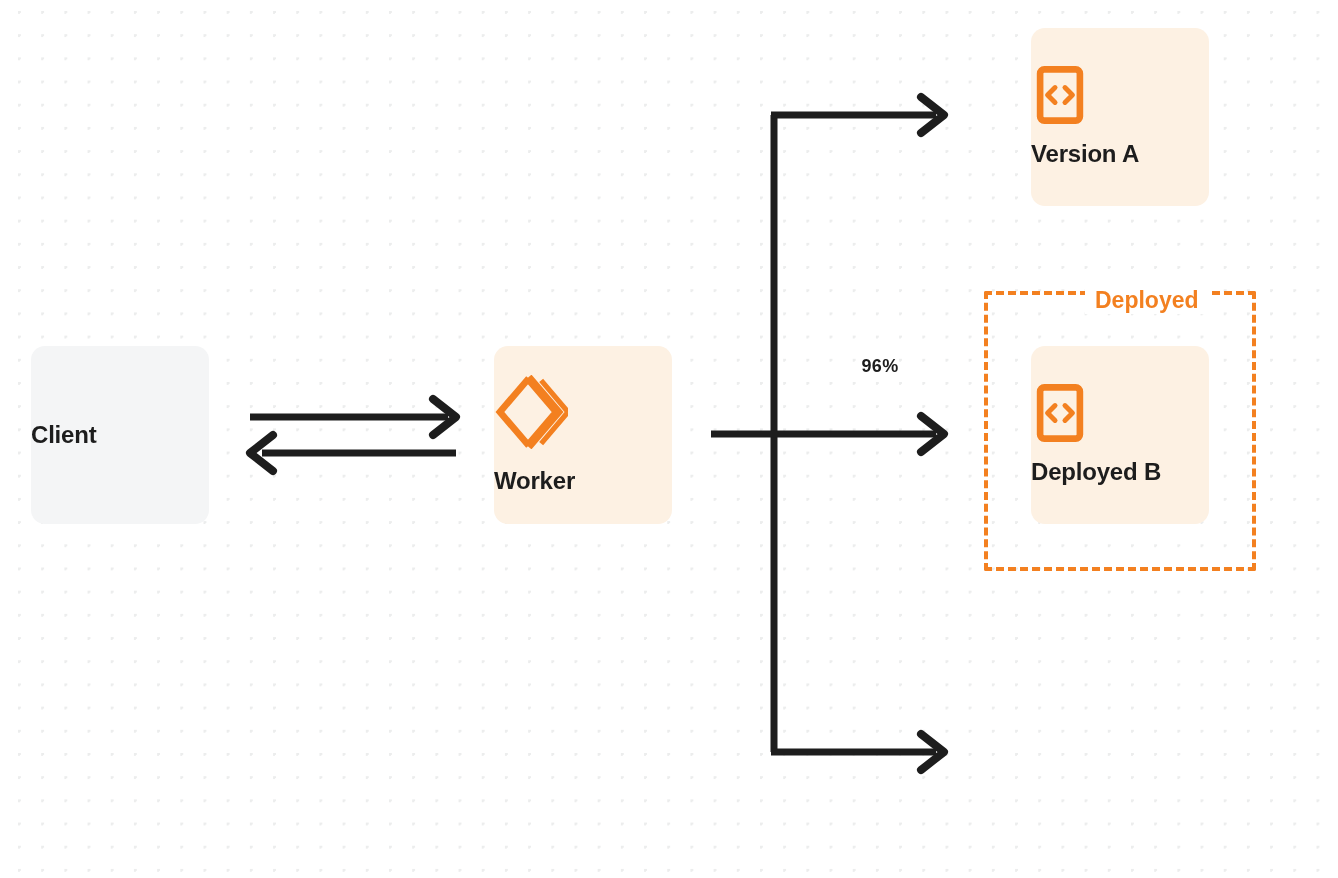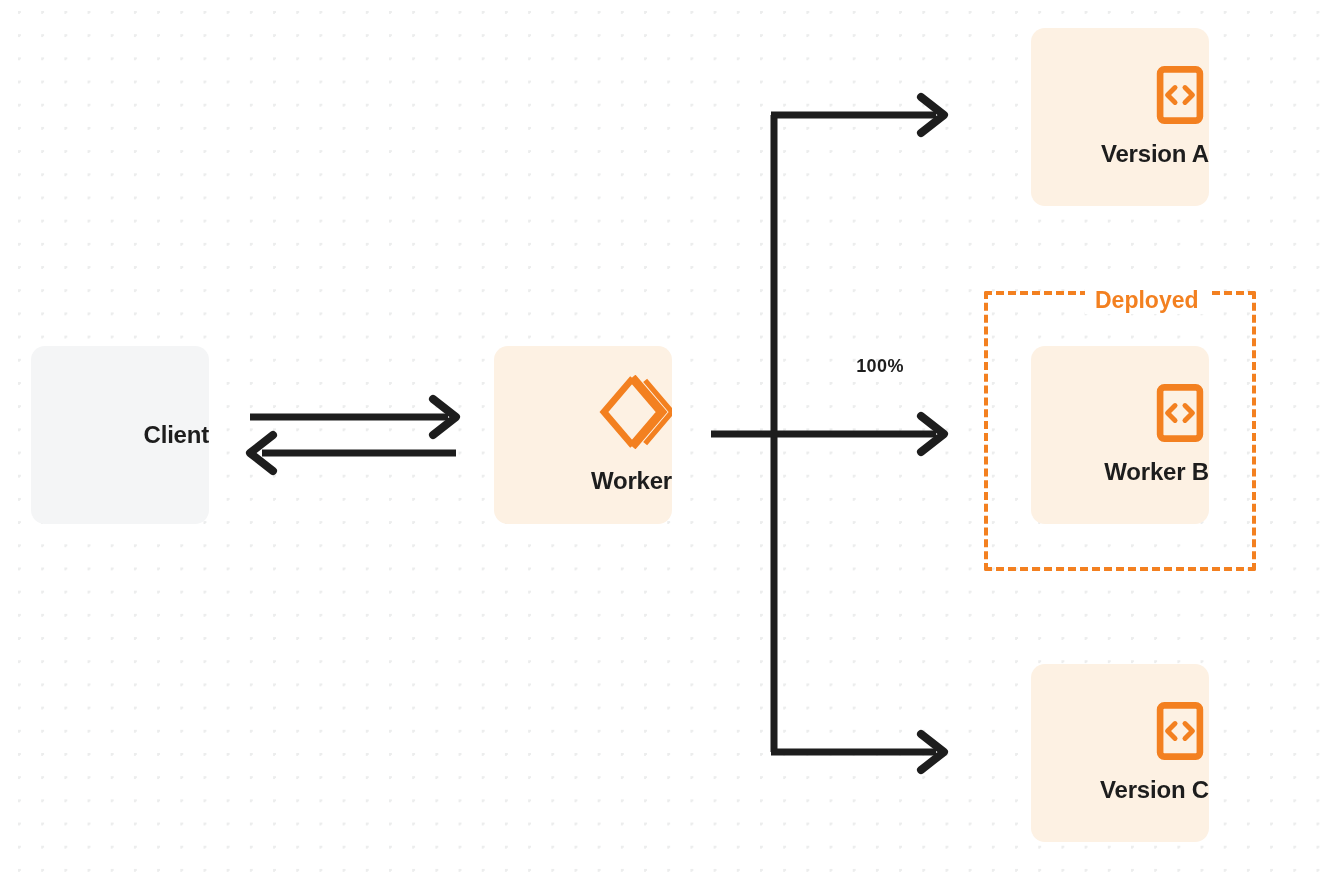--- a/index.html
+++ b/index.html
@@ -18,21 +18,21 @@
     background-position: 18px 11px;
     overflow: hidden;
     font-family: "Liberation Sans", sans-serif;
   }
 
   
   .node {
     position: absolute;
     display: flex;
     flex-direction: column;
-    align-items: flex-end;
+    align-items: flex-start;
     justify-content: center;
     border-radius: 14px;
     box-sizing: border-box;
   }
   .node-label {
     font-weight: bold;
     color: #1d1d1d;
     letter-spacing: -0.2px;
     white-space: nowrap;
   }
@@ -150,21 +150,21 @@
       <path d="M921 97 L 944 115 L 921 133" stroke="#1d1d1d" stroke-width="8" stroke-linecap="round" stroke-linejoin="round" fill="none"></path>
     </g>
 
     <g>
       <path d="M771 752 H 936" stroke="#1d1d1d" stroke-width="7" stroke-linecap="butt"></path>
       <path d="M921 734 L 944 752 L 921 770" stroke="#1d1d1d" stroke-width="8" stroke-linecap="round" stroke-linejoin="round" fill="none"></path>
     </g>
   </svg>
 
   <div class="traffic-label">
-    <span>100%</span>
+    <span>96%</span>
   </div>
 
   <div class="node client">
     <div class="node-label">Client</div>
   </div>
 
   <div class="node worker">
     <span>
       <svg class="worker-logo" viewBox="0 0 100 100" xmlns="http://www.w3.org/2000/svg" fill="none">
 
@@ -193,27 +193,17 @@
   </div>
 
   <div class="node version ver-b">
     <span>
       <svg class="version-icon" viewBox="0 0 56 70" xmlns="http://www.w3.org/2000/svg" fill="none">
         <rect x="4" y="4" width="48" height="62" rx="5" ry="5" stroke="#f38020" stroke-width="8" fill="none"></rect>
         <path d="M22 26 L 13 35 L 22 44" stroke="#f38020" stroke-width="6" stroke-linecap="round" stroke-linejoin="round" fill="none"></path>
         <path d="M34 26 L 43 35 L 34 44" stroke="#f38020" stroke-width="6" stroke-linecap="round" stroke-linejoin="round" fill="none"></path>
       </svg>
     </span>
-    <div class="node-label">Worker B</div>
-  </div>
-
-  <div class="node version ver-c">
-    <span>
-      <svg class="version-icon" viewBox="0 0 56 70" xmlns="http://www.w3.org/2000/svg" fill="none">
-        <rect x="4" y="4" width="48" height="62" rx="5" ry="5" stroke="#f38020" stroke-width="8" fill="none"></rect>
-        <path d="M22 26 L 13 35 L 22 44" stroke="#f38020" stroke-width="6" stroke-linecap="round" stroke-linejoin="round" fill="none"></path>
-        <path d="M34 26 L 43 35 L 34 44" stroke="#f38020" stroke-width="6" stroke-linecap="round" stroke-linejoin="round" fill="none"></path>
-      </svg>
-    </span>
-    <div class="node-label">Version C</div>
-  </div>
+    <div class="node-label">Deployed B</div>
+  </div>
+
 
 </div>
 
 </body></html>

